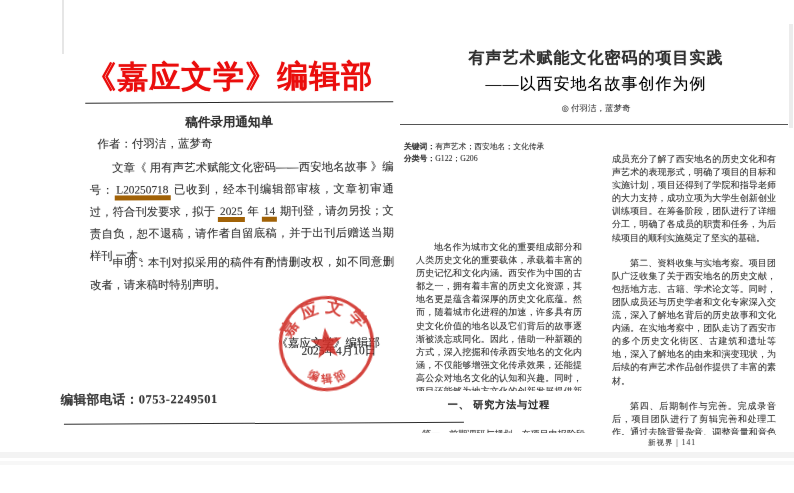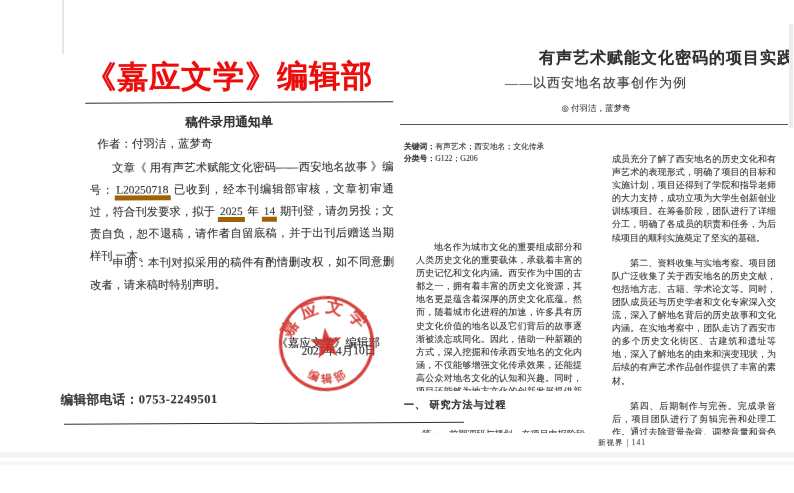--- a/index.html
+++ b/index.html
@@ -1,21 +1,21 @@
 <!DOCTYPE html>
 <html><head>
 <meta charset="utf-8">
 <style>
   html,body{margin:0;padding:0;background:#fff;}
   body{width:794px;height:493px;position:relative;overflow:hidden;
        font-family:"Liberation Serif","DejaVu Serif",serif;color:#3c3c3c;}
   .abs{position:absolute;}
   
   #left-page{left:58px;top:0;width:344px;height:493px;transform:rotate(-0.3deg);}
-  .scan{text-shadow:0 0 1px rgba(70,70,70,.45);}
+  .scan{text-shadow:0 0 1px rgba(70,70,70,.45);text-align:center;}
   #lp-title{top:56px;left:0;width:344px;text-align:center;
     font-family:"Liberation Sans","DejaVu Sans",sans-serif;font-weight:800;
     font-size:31px;letter-spacing:1px;color:#ea0d0c;
     text-shadow:0 0 1px rgba(234,13,12,.6);}
   #lp-rule-top{top:102px;left:28px;width:308px;border-top:1.5px solid #2b2b2b;}
   #lp-notice-title{top:114px;left:0;width:344px;text-align:center;
     font-weight:bold;font-size:12.5px;color:#343434;}
   #lp-author{top:136px;left:40px;font-size:11.5px;}
   #lp-par1{top:156px;left:32px;width:304px;font-size:11.3px;line-height:22px;
     text-align:justify;text-indent:2em;}
@@ -23,24 +23,24 @@
     text-align:justify;text-indent:2em;}
   .u{border-bottom:5px solid #a16207;padding:0 2px;}
   #lp-stamp-org{top:336px;left:218px;font-size:11.5px;color:#2e2e2e;}
   #lp-stamp-date{top:344px;left:243px;font-size:11.5px;color:#2e2e2e;}
   #seal{top:288px;left:210px;width:116px;height:112px;opacity:.88;
     transform:rotate(-6deg);filter:blur(.3px);}
   #lp-phone{top:391px;left:2px;font-size:12.5px;font-weight:bold;letter-spacing:.5px;}
   #lp-rule-bottom{top:423px;left:5px;width:400px;border-top:1.5px solid #2f2f2f;}
   
   #right-page{left:398px;top:0;width:396px;height:493px;}
-  #rp-title{top:48px;left:0;width:396px;text-align:right;font-weight:bold;
+  #rp-title{top:48px;left:0;width:396px;text-align:center;font-weight:bold;
     font-size:16px;color:#2f2f2f;letter-spacing:1px;}
-  #rp-subtitle{top:74px;left:0;width:396px;text-align:center;font-size:13px;
-    color:#404040;letter-spacing:1px;}
+  #rp-subtitle{top:74px;left:0;width:396px;text-align:center;font-size:16px;
+    color:#000000;letter-spacing:1px;}
   #rp-byline{top:103px;left:0;width:396px;text-align:center;font-size:8.5px;color:#444;}
   #rp-rule{top:124px;left:2px;width:388px;border-top:1px solid #555;}
   .col{font-size:9px;line-height:13.1px;text-align:justify;color:#3d3d3d;}
   #rp-abstract{top:141px;left:6px;width:190px;font-size:7.8px;line-height:10.6px;
     text-align:justify;color:#3d3d3d;}
   #rp-abstract .meta-line{margin-top:1px;}
   #rp-abstract .lbl{font-weight:bold;}
   #rp-body1{top:229px;left:6px;width:190px;height:162px;overflow:hidden;}
   #rp-body1 p,#rp-col2 p{margin:12px;text-indent:2em;}
   #rp-heading{top:398px;left:6px;width:190px;font-weight:bold;font-size:10px;

